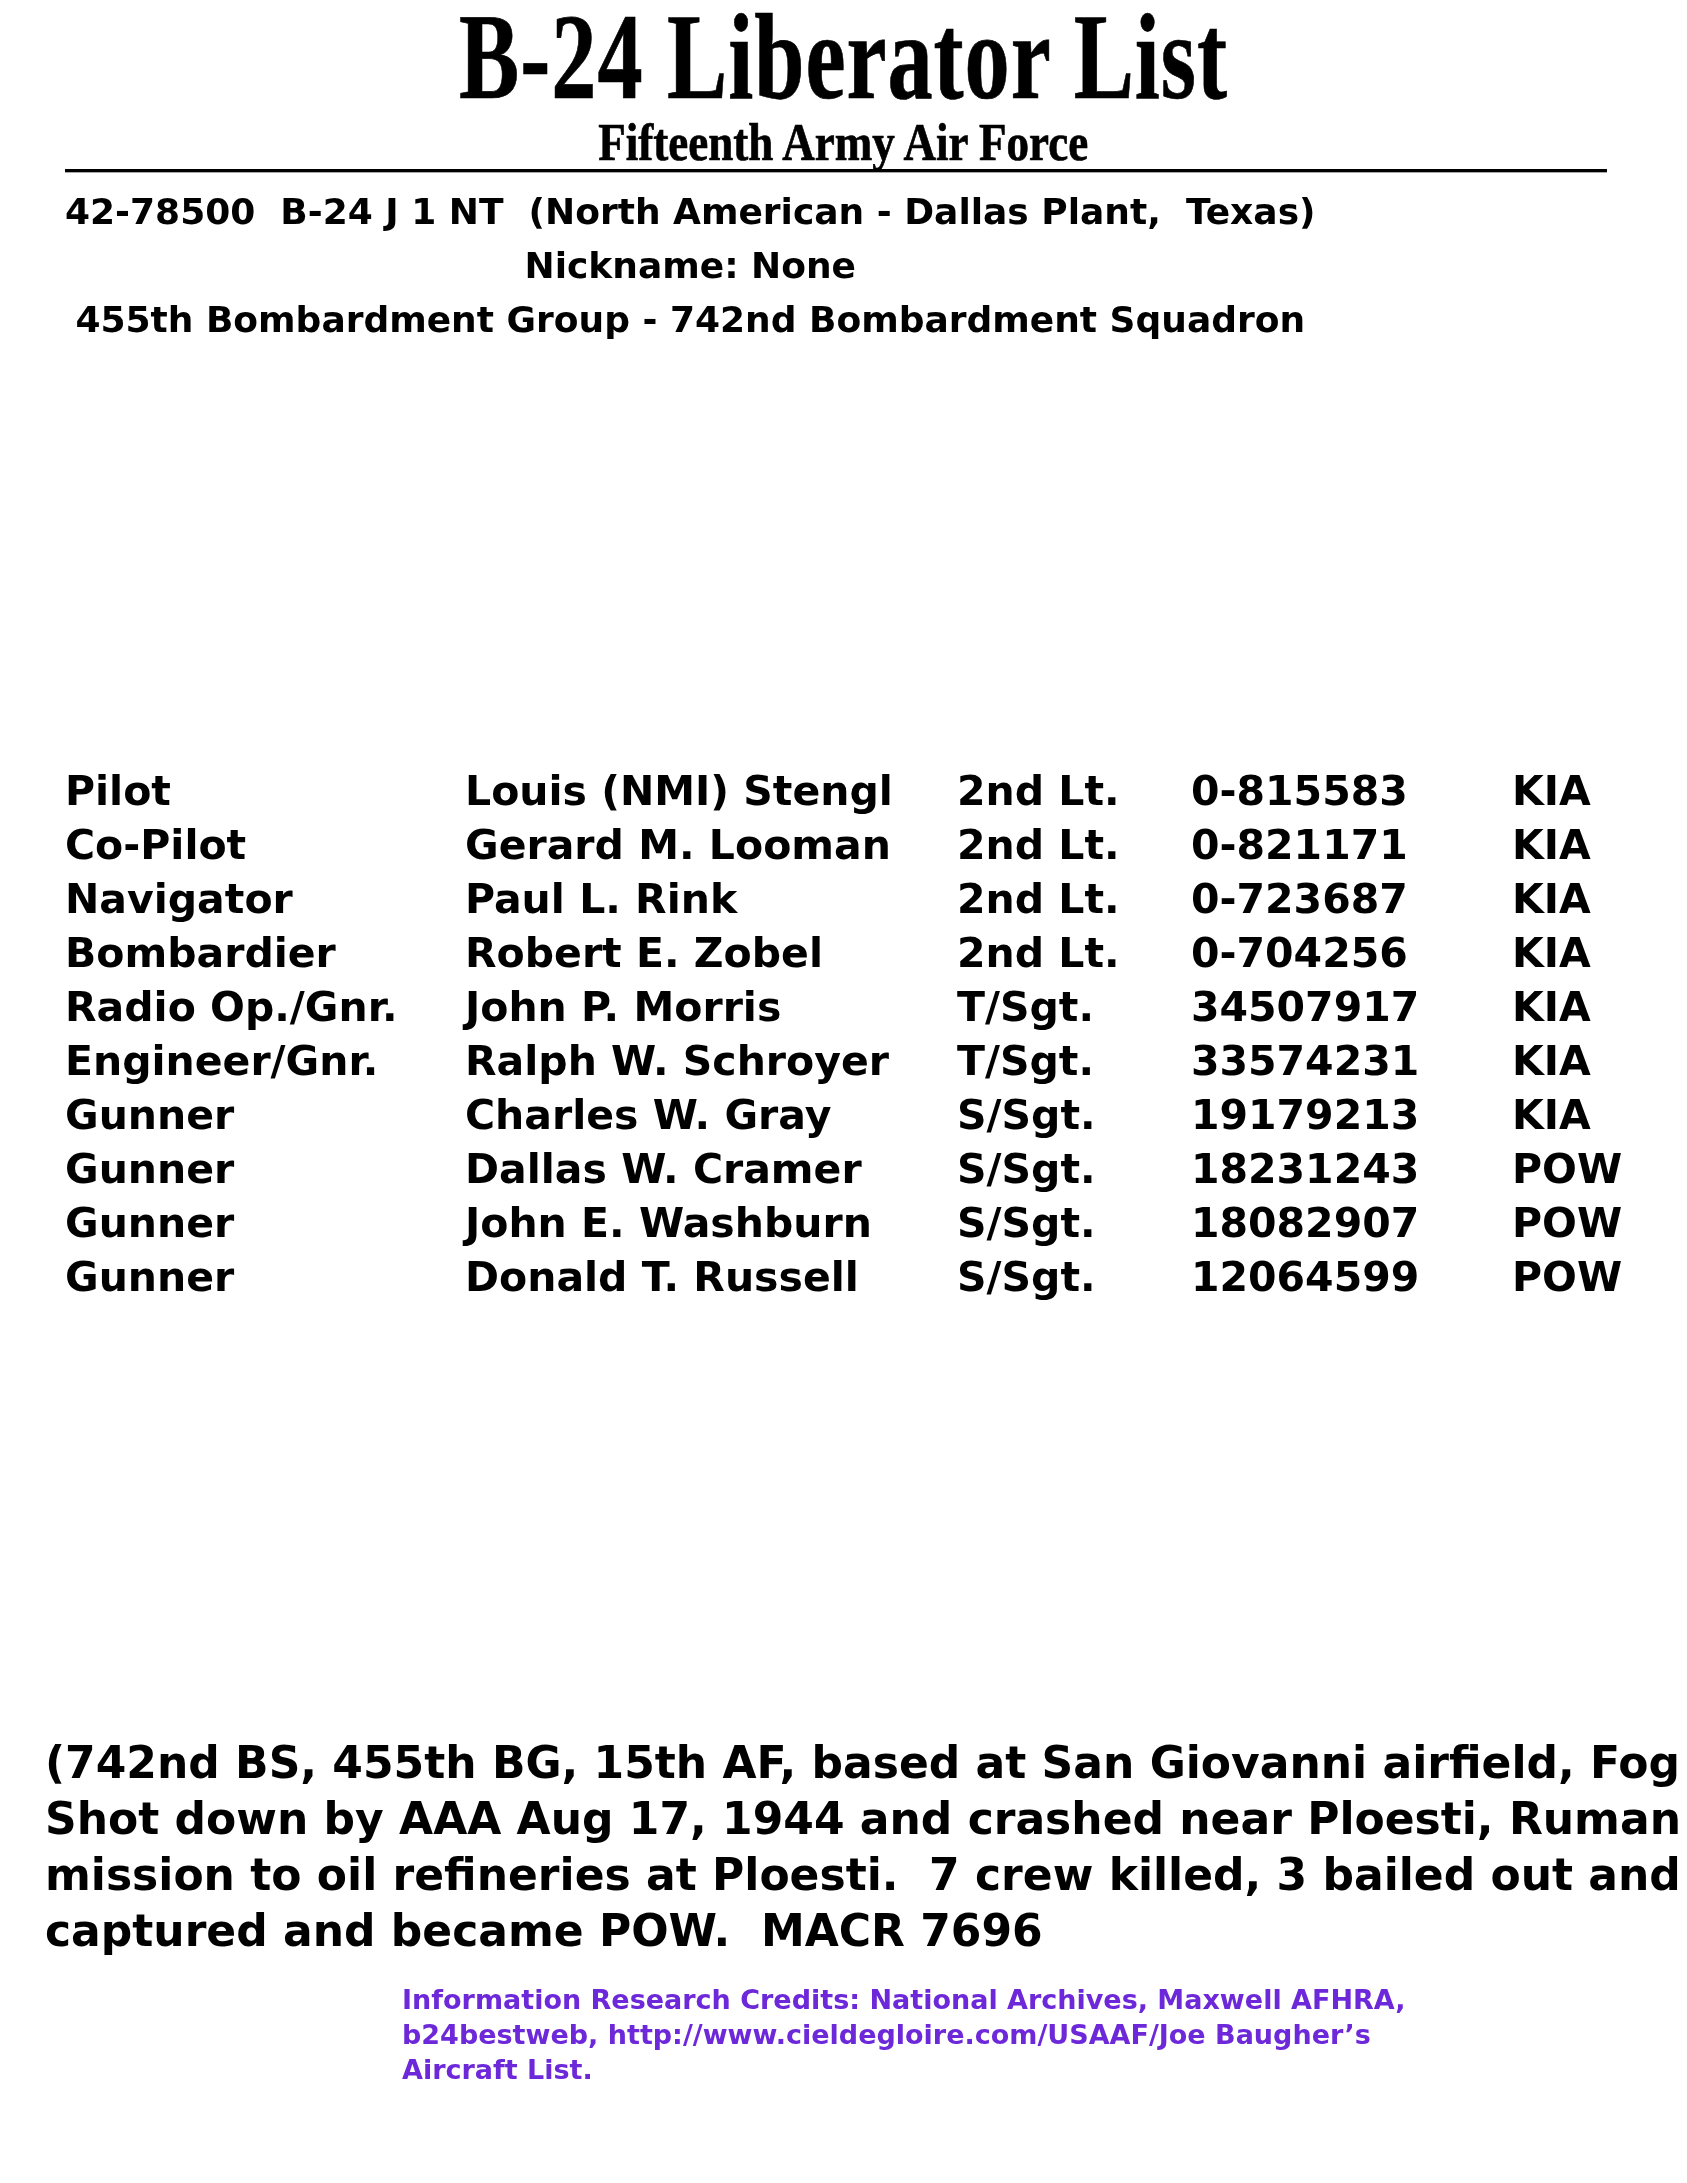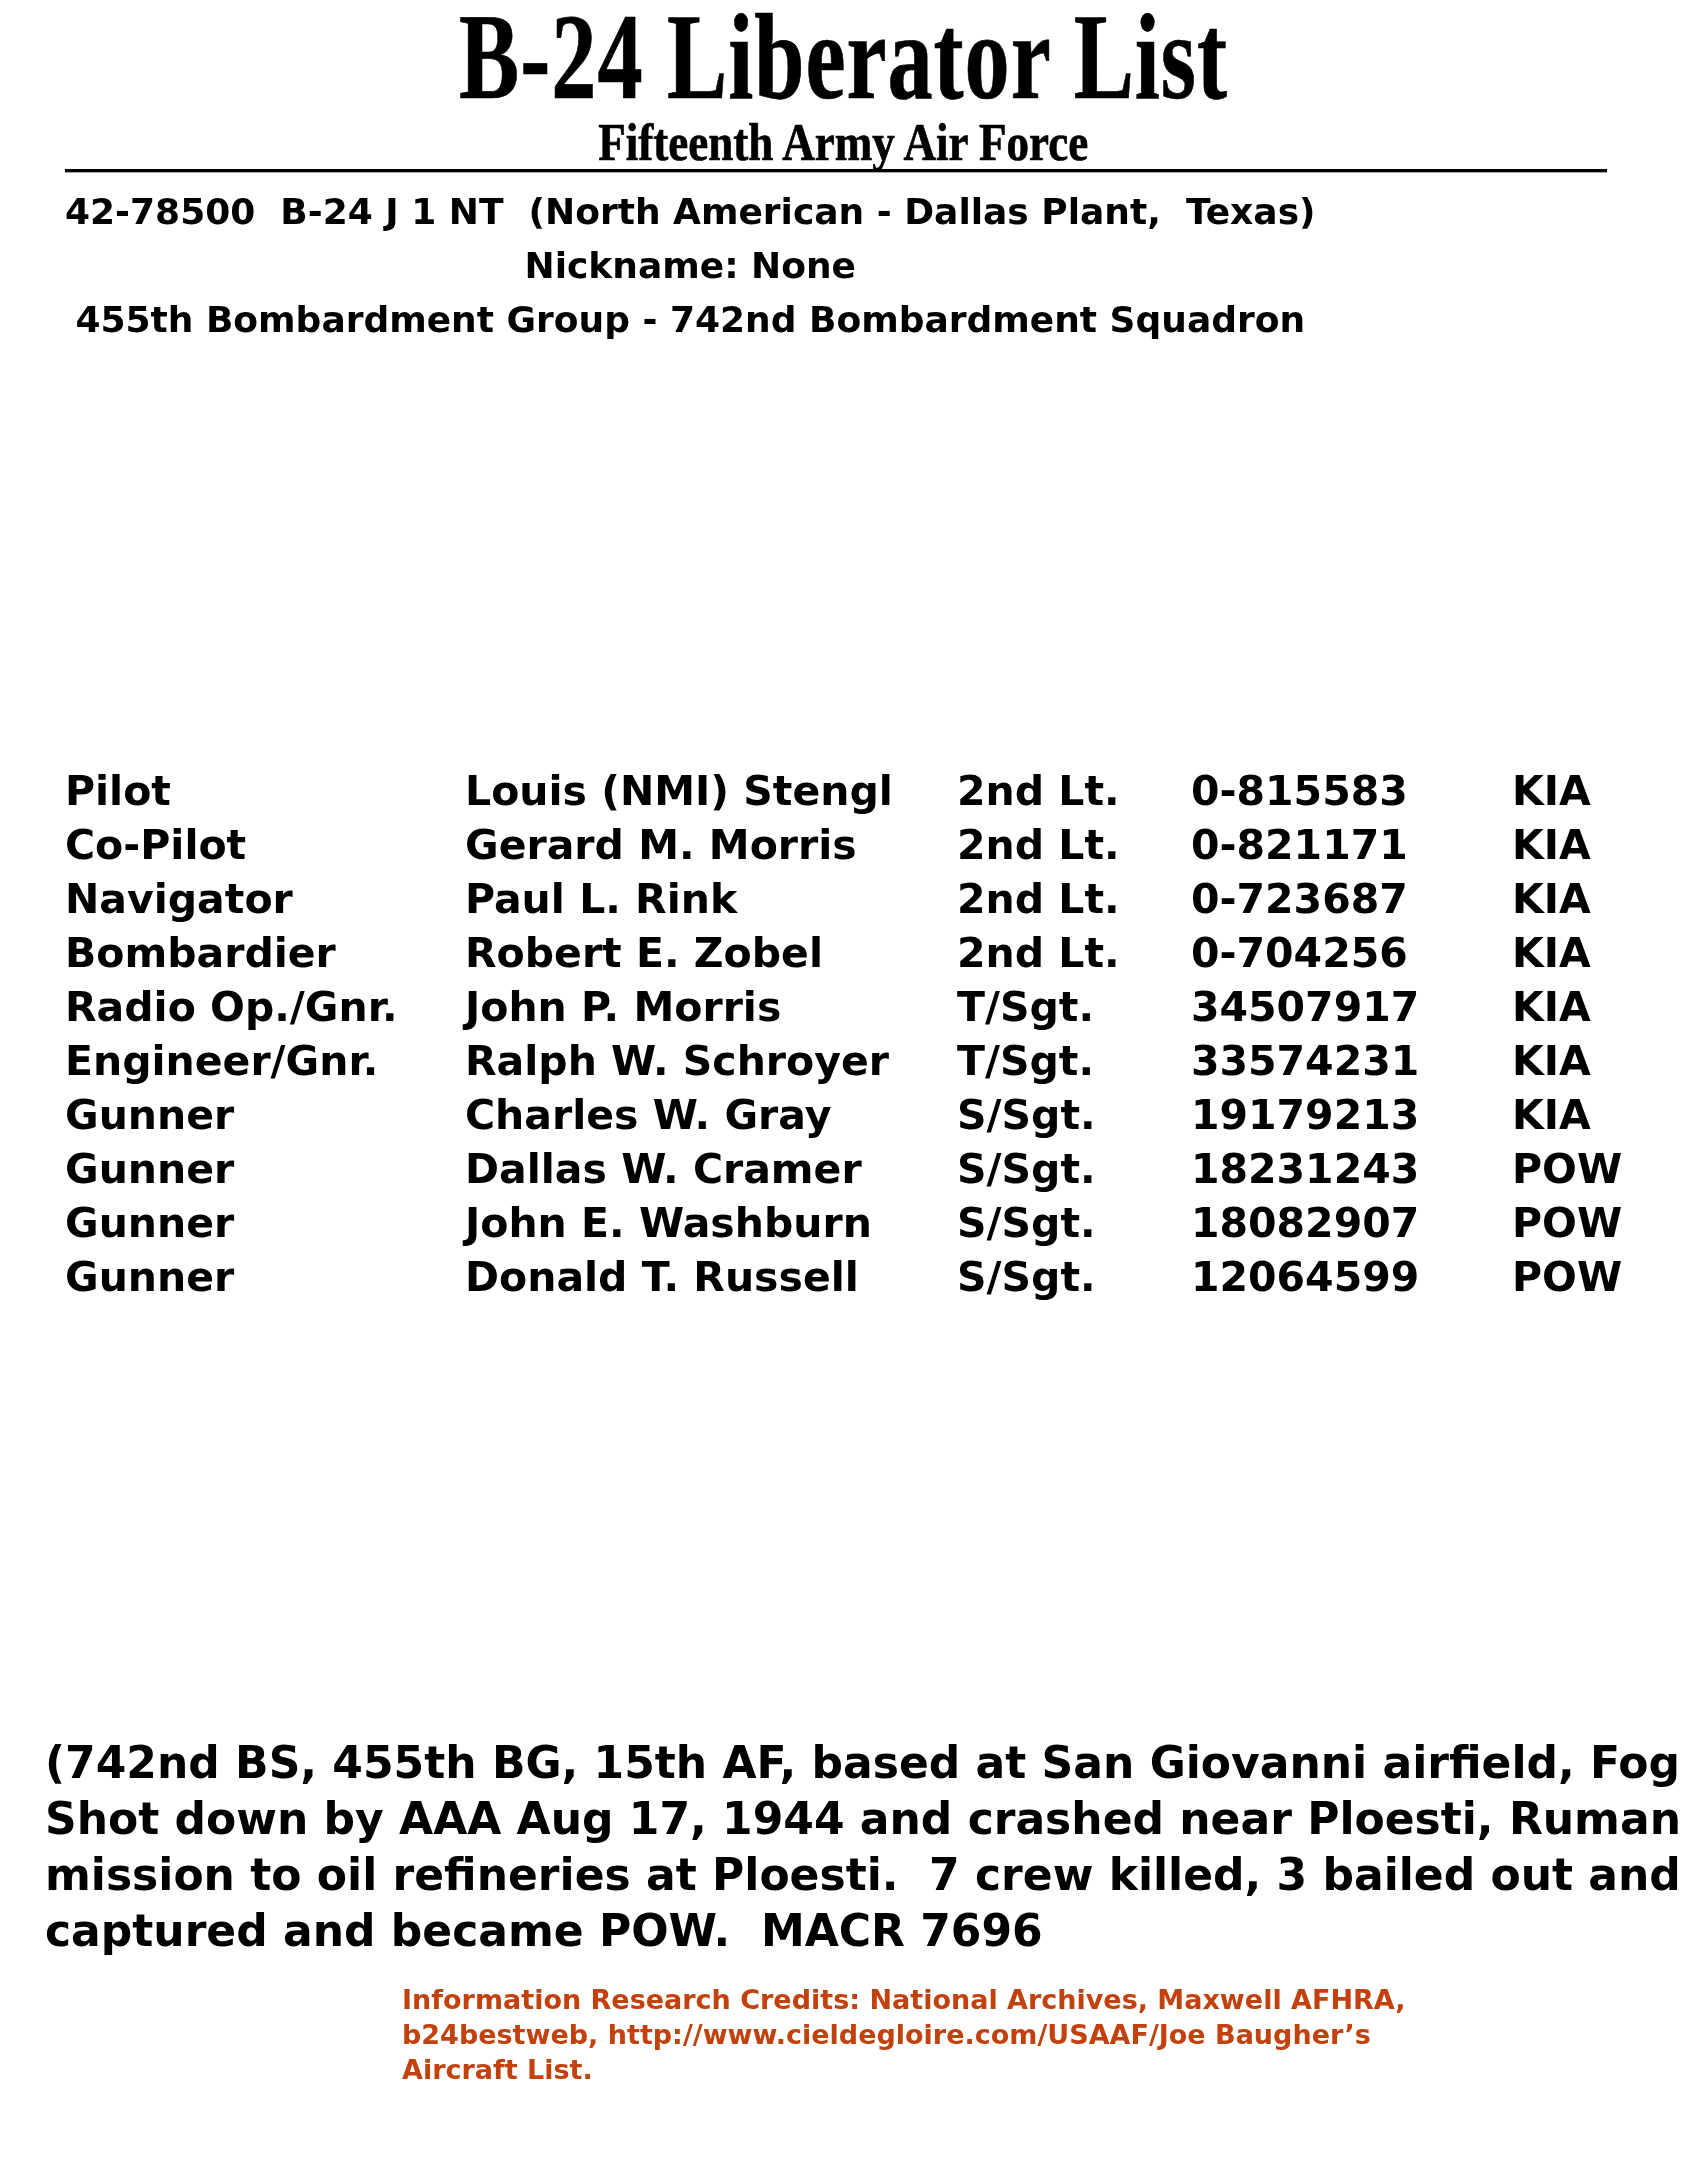--- a/index.html
+++ b/index.html
@@ -104,21 +104,21 @@
   }
   #summary div { white-space: pre; }
   
   #credits {
     position: absolute;
     left: 402px;
     top: 1982px;
     font-size: 27px;
     line-height: 35px;
     font-weight: bold;
-    color: #c2410c;
+    color: #6d28d9;
   }
   #credits div { white-space: pre; }
 </style>
 </head>
 <body>
 
 <div id="page">
 
   <div id="title" class="masthead">
     <span class="squeeze">B-24 Liberator List</span>
@@ -139,21 +139,21 @@
   <div id="crew">
     <div class="crew-row">
       <span class="c-role">Pilot</span>
       <span class="c-name">Louis (NMI) Stengl</span>
       <span class="c-rank">2nd Lt.</span>
       <span class="c-serial">0-815583</span>
       <span class="c-status">KIA</span>
     </div>
     <div class="crew-row">
       <span class="c-role">Co-Pilot</span>
-      <span class="c-name">Gerard M. Morris</span>
+      <span class="c-name">Gerard M. Looman</span>
       <span class="c-rank">2nd Lt.</span>
       <span class="c-serial">0-821171</span>
       <span class="c-status">KIA</span>
     </div>
     <div class="crew-row">
       <span class="c-role">Navigator</span>
       <span class="c-name">Paul L. Rink</span>
       <span class="c-rank">2nd Lt.</span>
       <span class="c-serial">0-723687</span>
       <span class="c-status">KIA</span>

